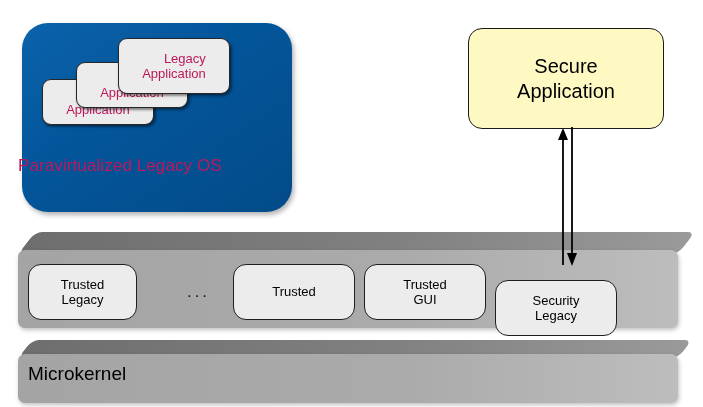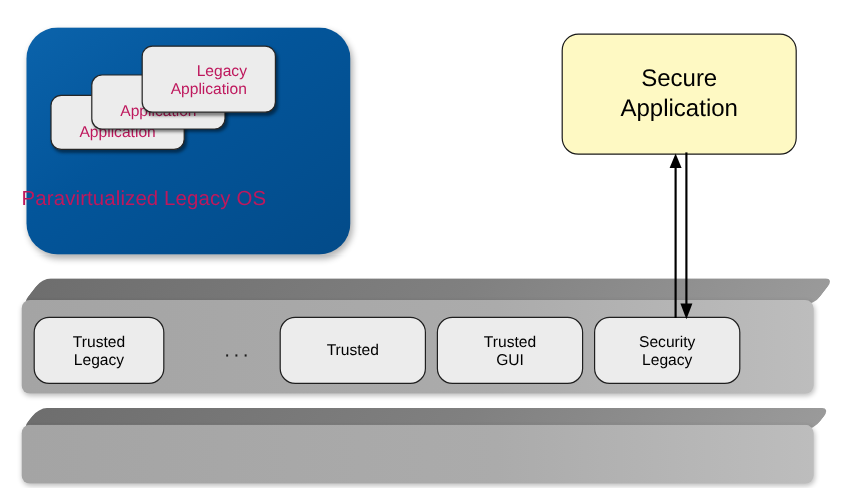--- a/index.html
+++ b/index.html
@@ -143,21 +143,21 @@
     justify-content: center;
     text-align: center;
     color: #000000;
     font-size: 13px;
     line-height: 15.5px;
     z-index: 6;
   }
   .svc-0 { left: 28px;  width: 109px; }
   .svc-1 { left: 233px; width: 122px; }
   .svc-2 { left: 364px; width: 122px; }
-  .svc-3 { left: 495px; width: 122px; }
+  .svc-3 { left: 495px; width: 122px; margin-top: 16px; }
 
   .ellipsis-dots {
     position: absolute;
     left: 178px;
     top: 281px;
     width: 40px;
     height: 20px;
     font-size: 17px;
     letter-spacing: 2px;
     color: #1c1c1c;
@@ -261,14 +261,15 @@
       <span>Security</span><br>
       <span>Legacy</span>
     </span>
   </div>
 
   <div class="bar3d microkernel-bar">
     <div class="bar-top"></div>
     <div class="bar-front"></div>
   </div>
 
+  <div class="microkernel-label">Microkernel</div>
 
 </div>
 
 </body></html>

